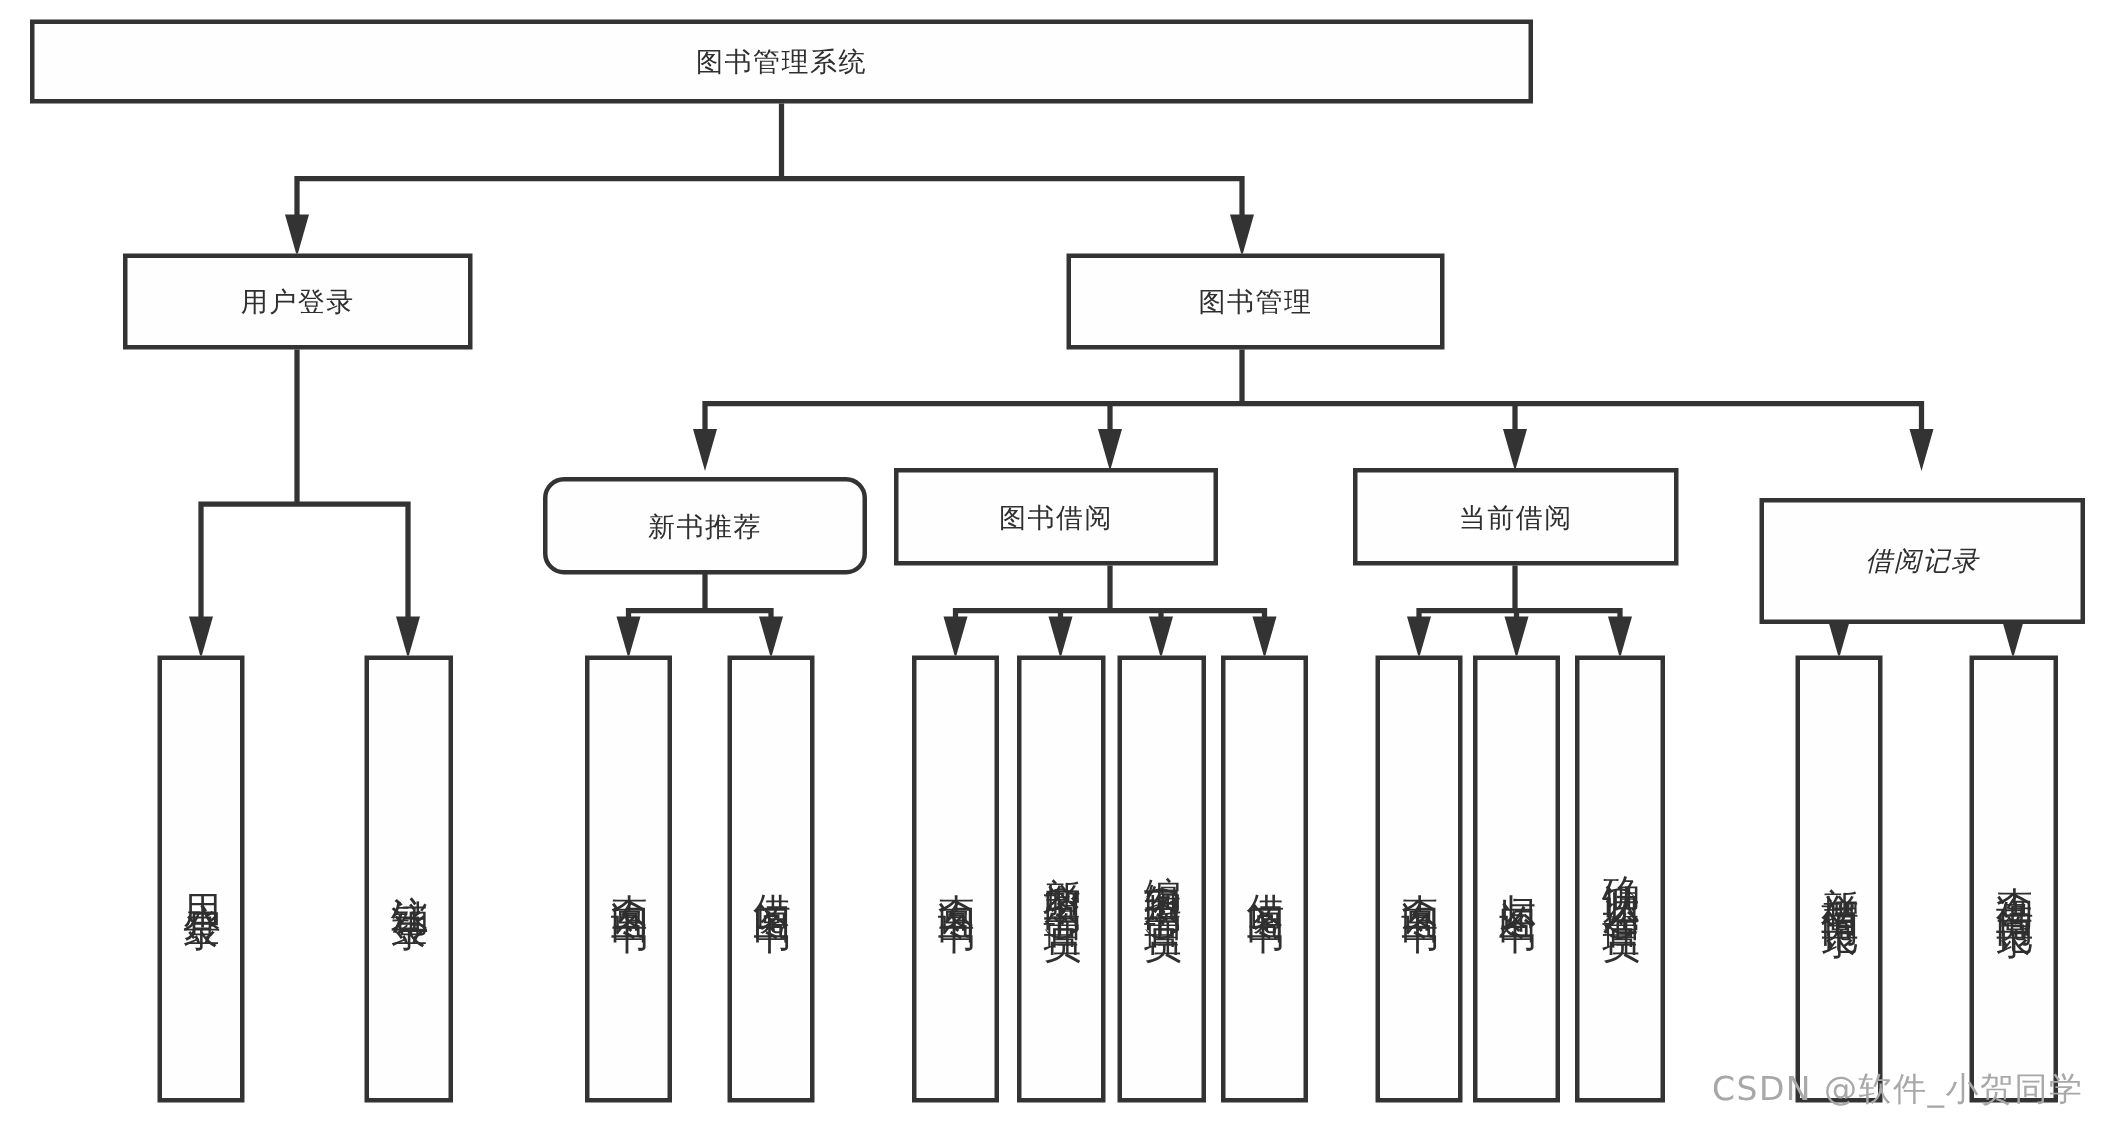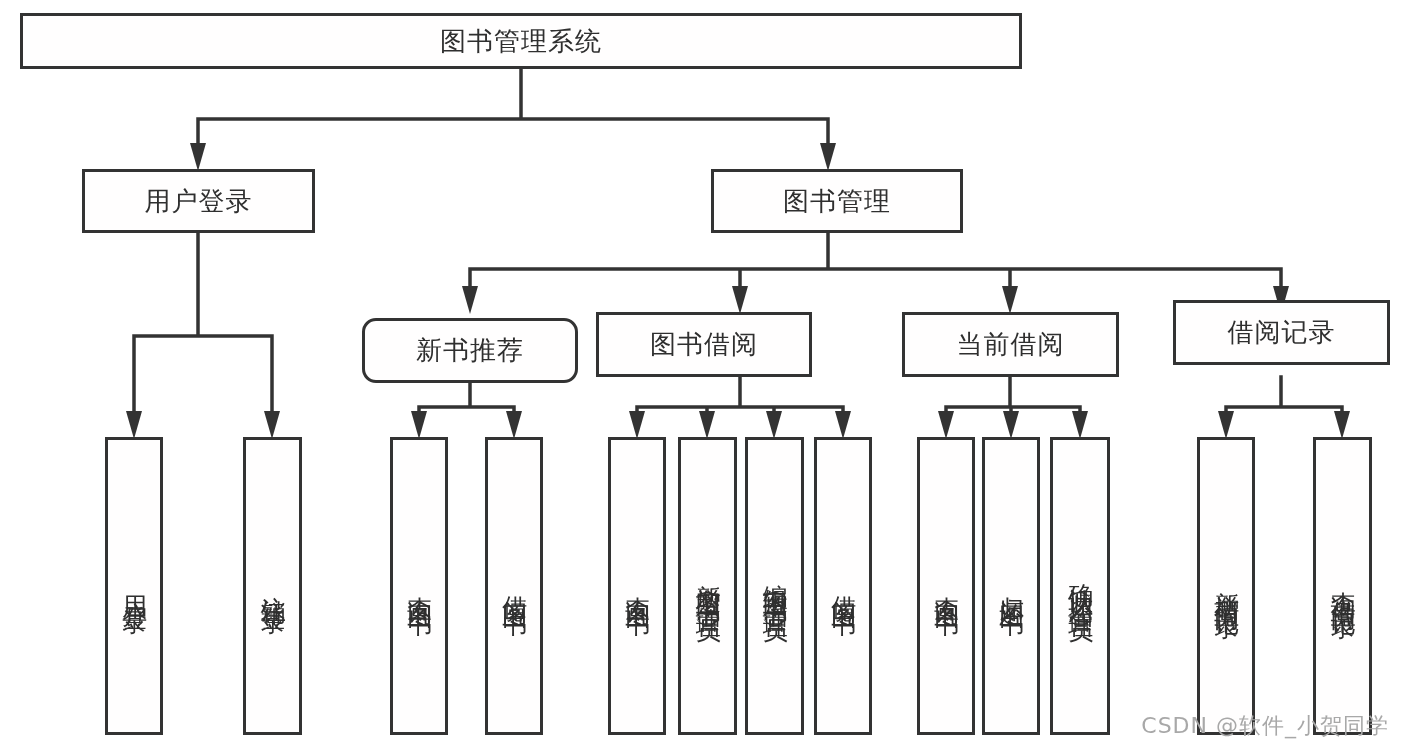--- a/index.html
+++ b/index.html
@@ -15,21 +15,21 @@
   }
   .connectors{position:absolute;left:0;top:0;width:1405px;height:747px;}
   .connectors path{stroke:var(--line);stroke-width:3.5;fill:none;stroke-linecap:square;}
   .connectors polygon{fill:var(--line);}
   .node{
     position:absolute;box-sizing:border-box;background:#fffefe;
     border:3px solid var(--line);color:var(--text);
     display:flex;align-items:center;justify-content:center;
     text-align:center;
   }
-  .node.h{font-size:26px;letter-spacing:1px;white-space:nowrap;}
+  .node.h{font-size:18px;letter-spacing:1px;white-space:nowrap;}
   .node.v{
     writing-mode:vertical-rl;text-orientation:mixed;
     font-size:25px;letter-spacing:5px;line-height:1.05;
   }
   .watermark{
     position:absolute;right:16px;top:711px;
     font-size:22px;color:var(--watermark);letter-spacing:1px;
     white-space:nowrap;
     margin-left:28px;
   }
@@ -73,21 +73,21 @@
   </svg>
 
   <div class="node h" style="left:20px;top:13px;width:1002px;height:56px;">图书管理系统</div>
 
   <div class="node h" style="left:82px;top:169px;width:233px;height:64px;">用户登录</div>
   <div class="node h" style="left:711px;top:169px;width:252px;height:64px;">图书管理</div>
 
   <div class="node h" style="left:362px;top:318px;width:216px;height:65px;border-radius:14px;">新书推荐</div>
   <div class="node h" style="left:596px;top:312px;width:216px;height:65px;">图书借阅</div>
   <div class="node h" style="left:902px;top:312px;width:217px;height:65px;">当前借阅</div>
-  <div class="node h" style="left:1173px;top:300px;width:217px;height:65px;">借阅记录</div>
+  <div class="node h" style="left:1173px;top:332px;width:217px;height:84px;font-style:italic;">借阅记录</div>
 
   <div class="node v" style="left:105px;top:437px;width:58px;height:298px;">用户登录</div>
   <div class="node v" style="left:243px;top:437px;width:59px;height:298px;">注销登录</div>
 
   <div class="node v" style="left:390px;top:437px;width:58px;height:298px;">查询图书</div>
   <div class="node v" style="left:485px;top:437px;width:58px;height:298px;">借阅图书</div>
 
   <div class="node v" style="left:608px;top:437px;width:58px;height:298px;">查询图书</div>
   <div class="node v" style="left:678px;top:437px;width:59px;height:298px;">新增图书（管理员）</div>
   <div class="node v" style="left:745px;top:437px;width:59px;height:298px;">编辑图书（管理员）</div>

